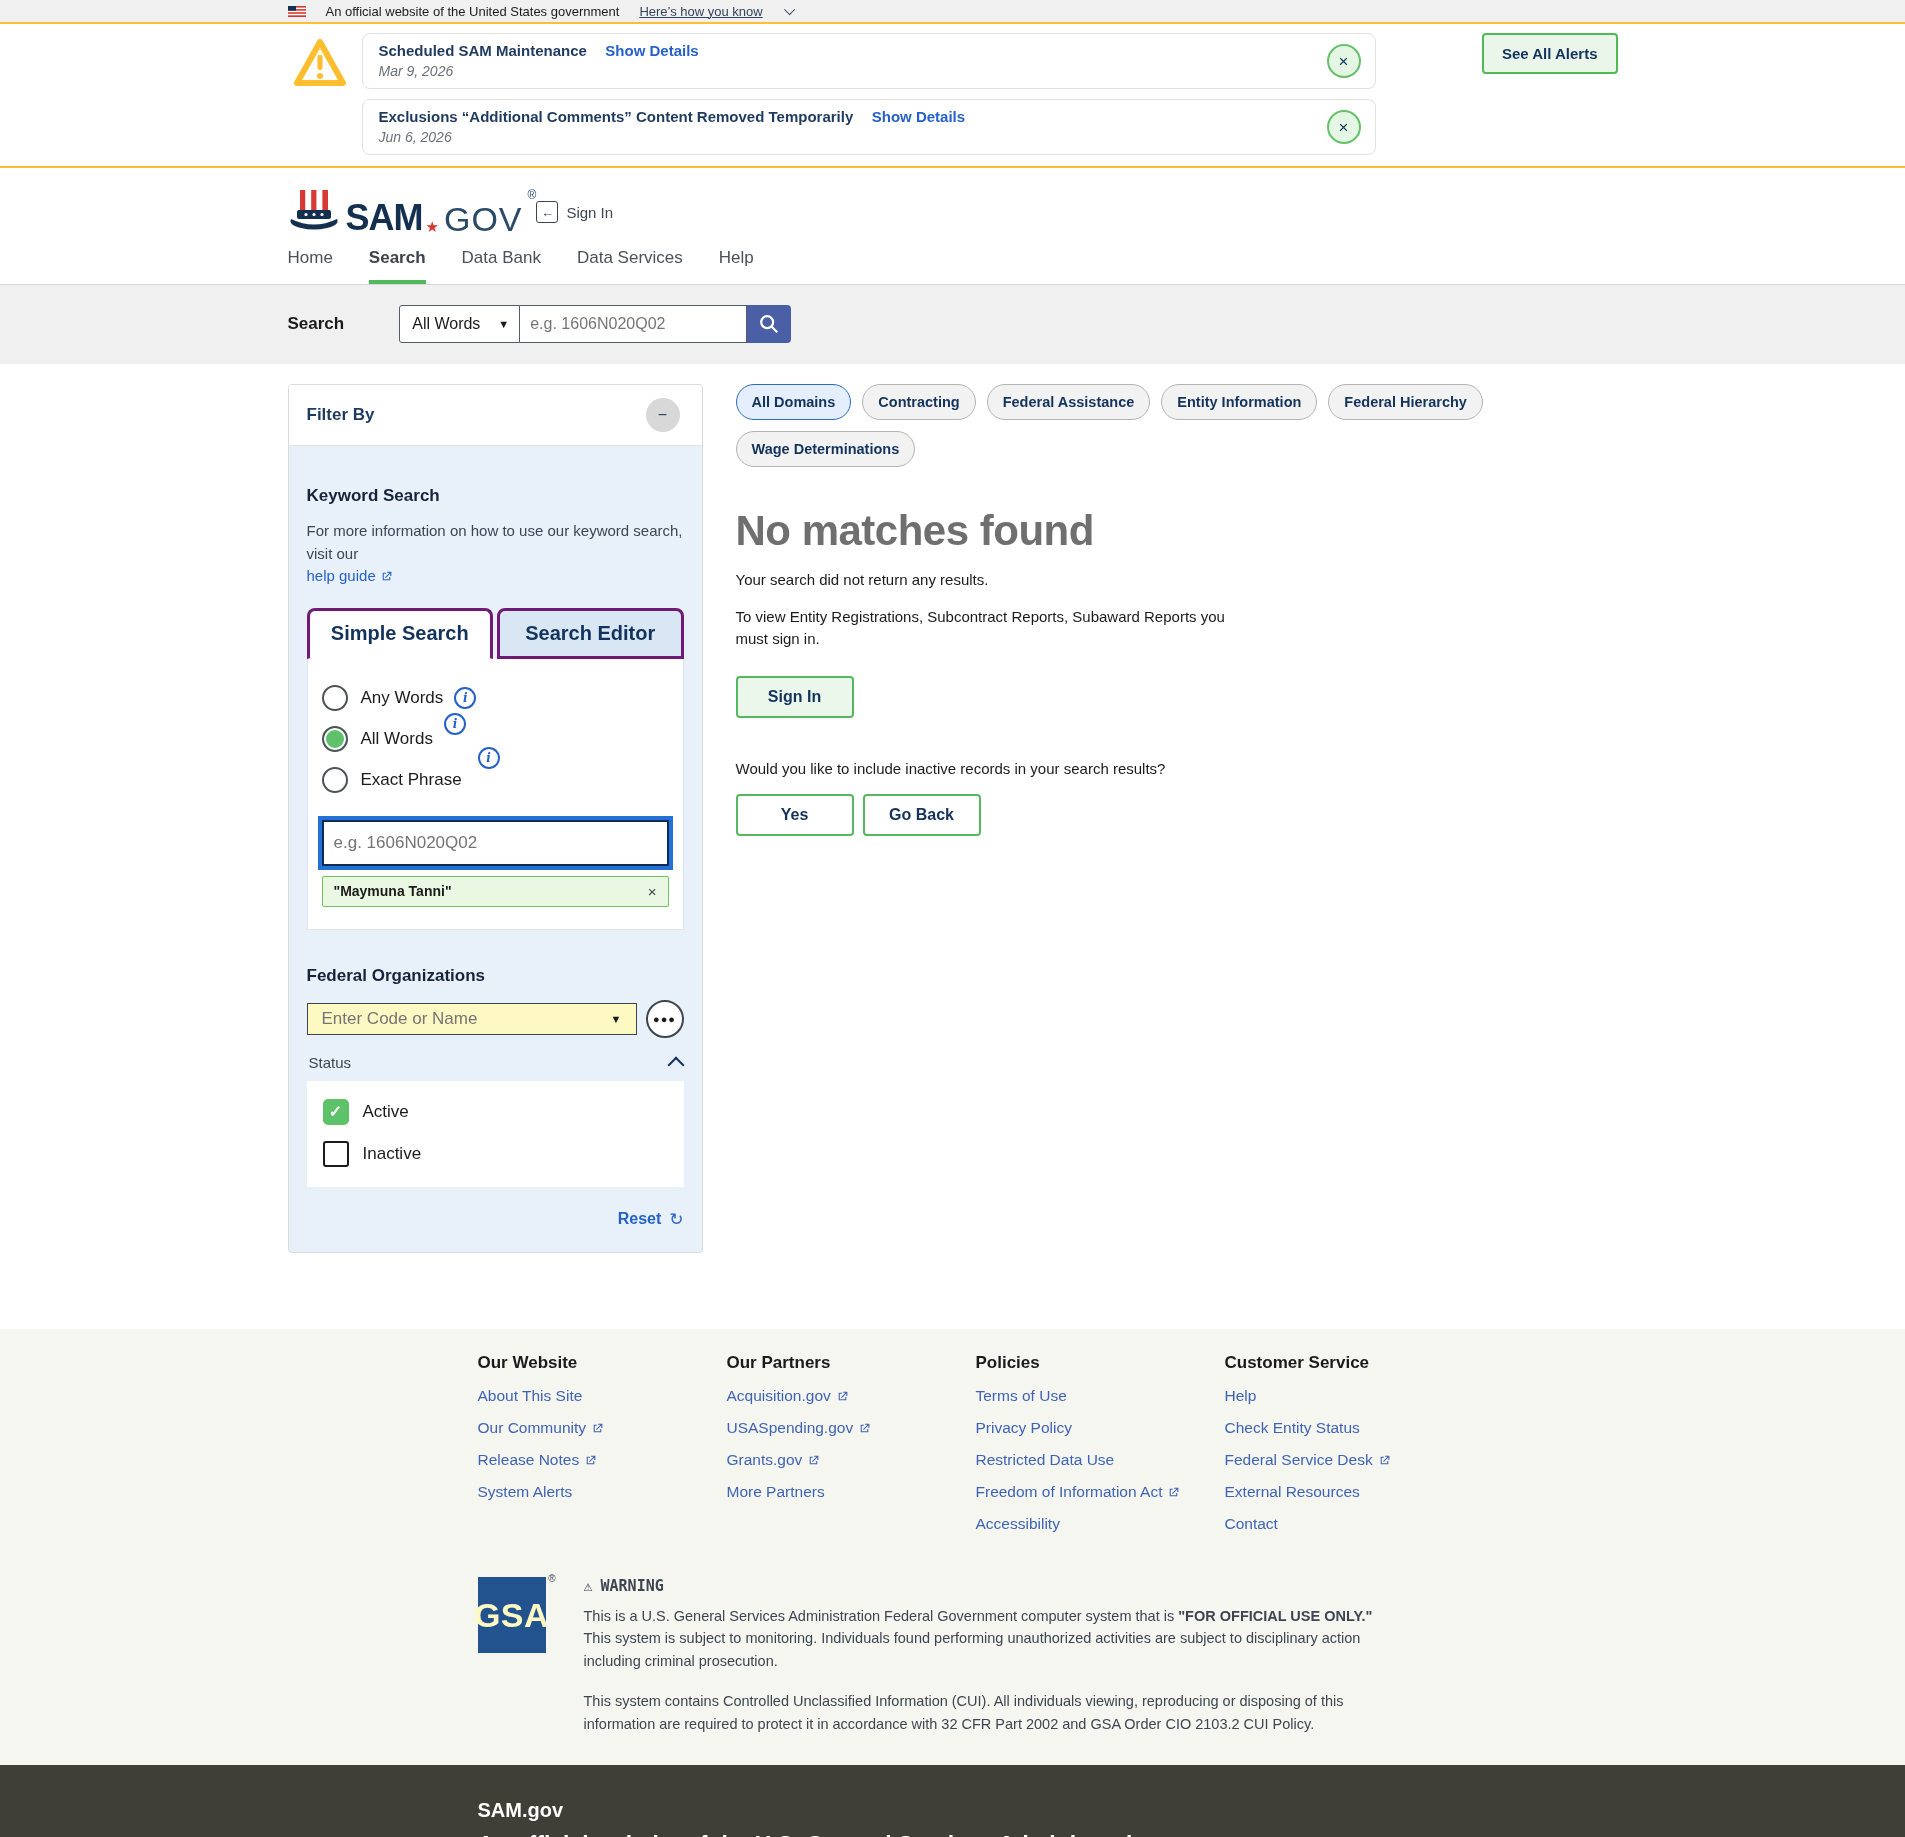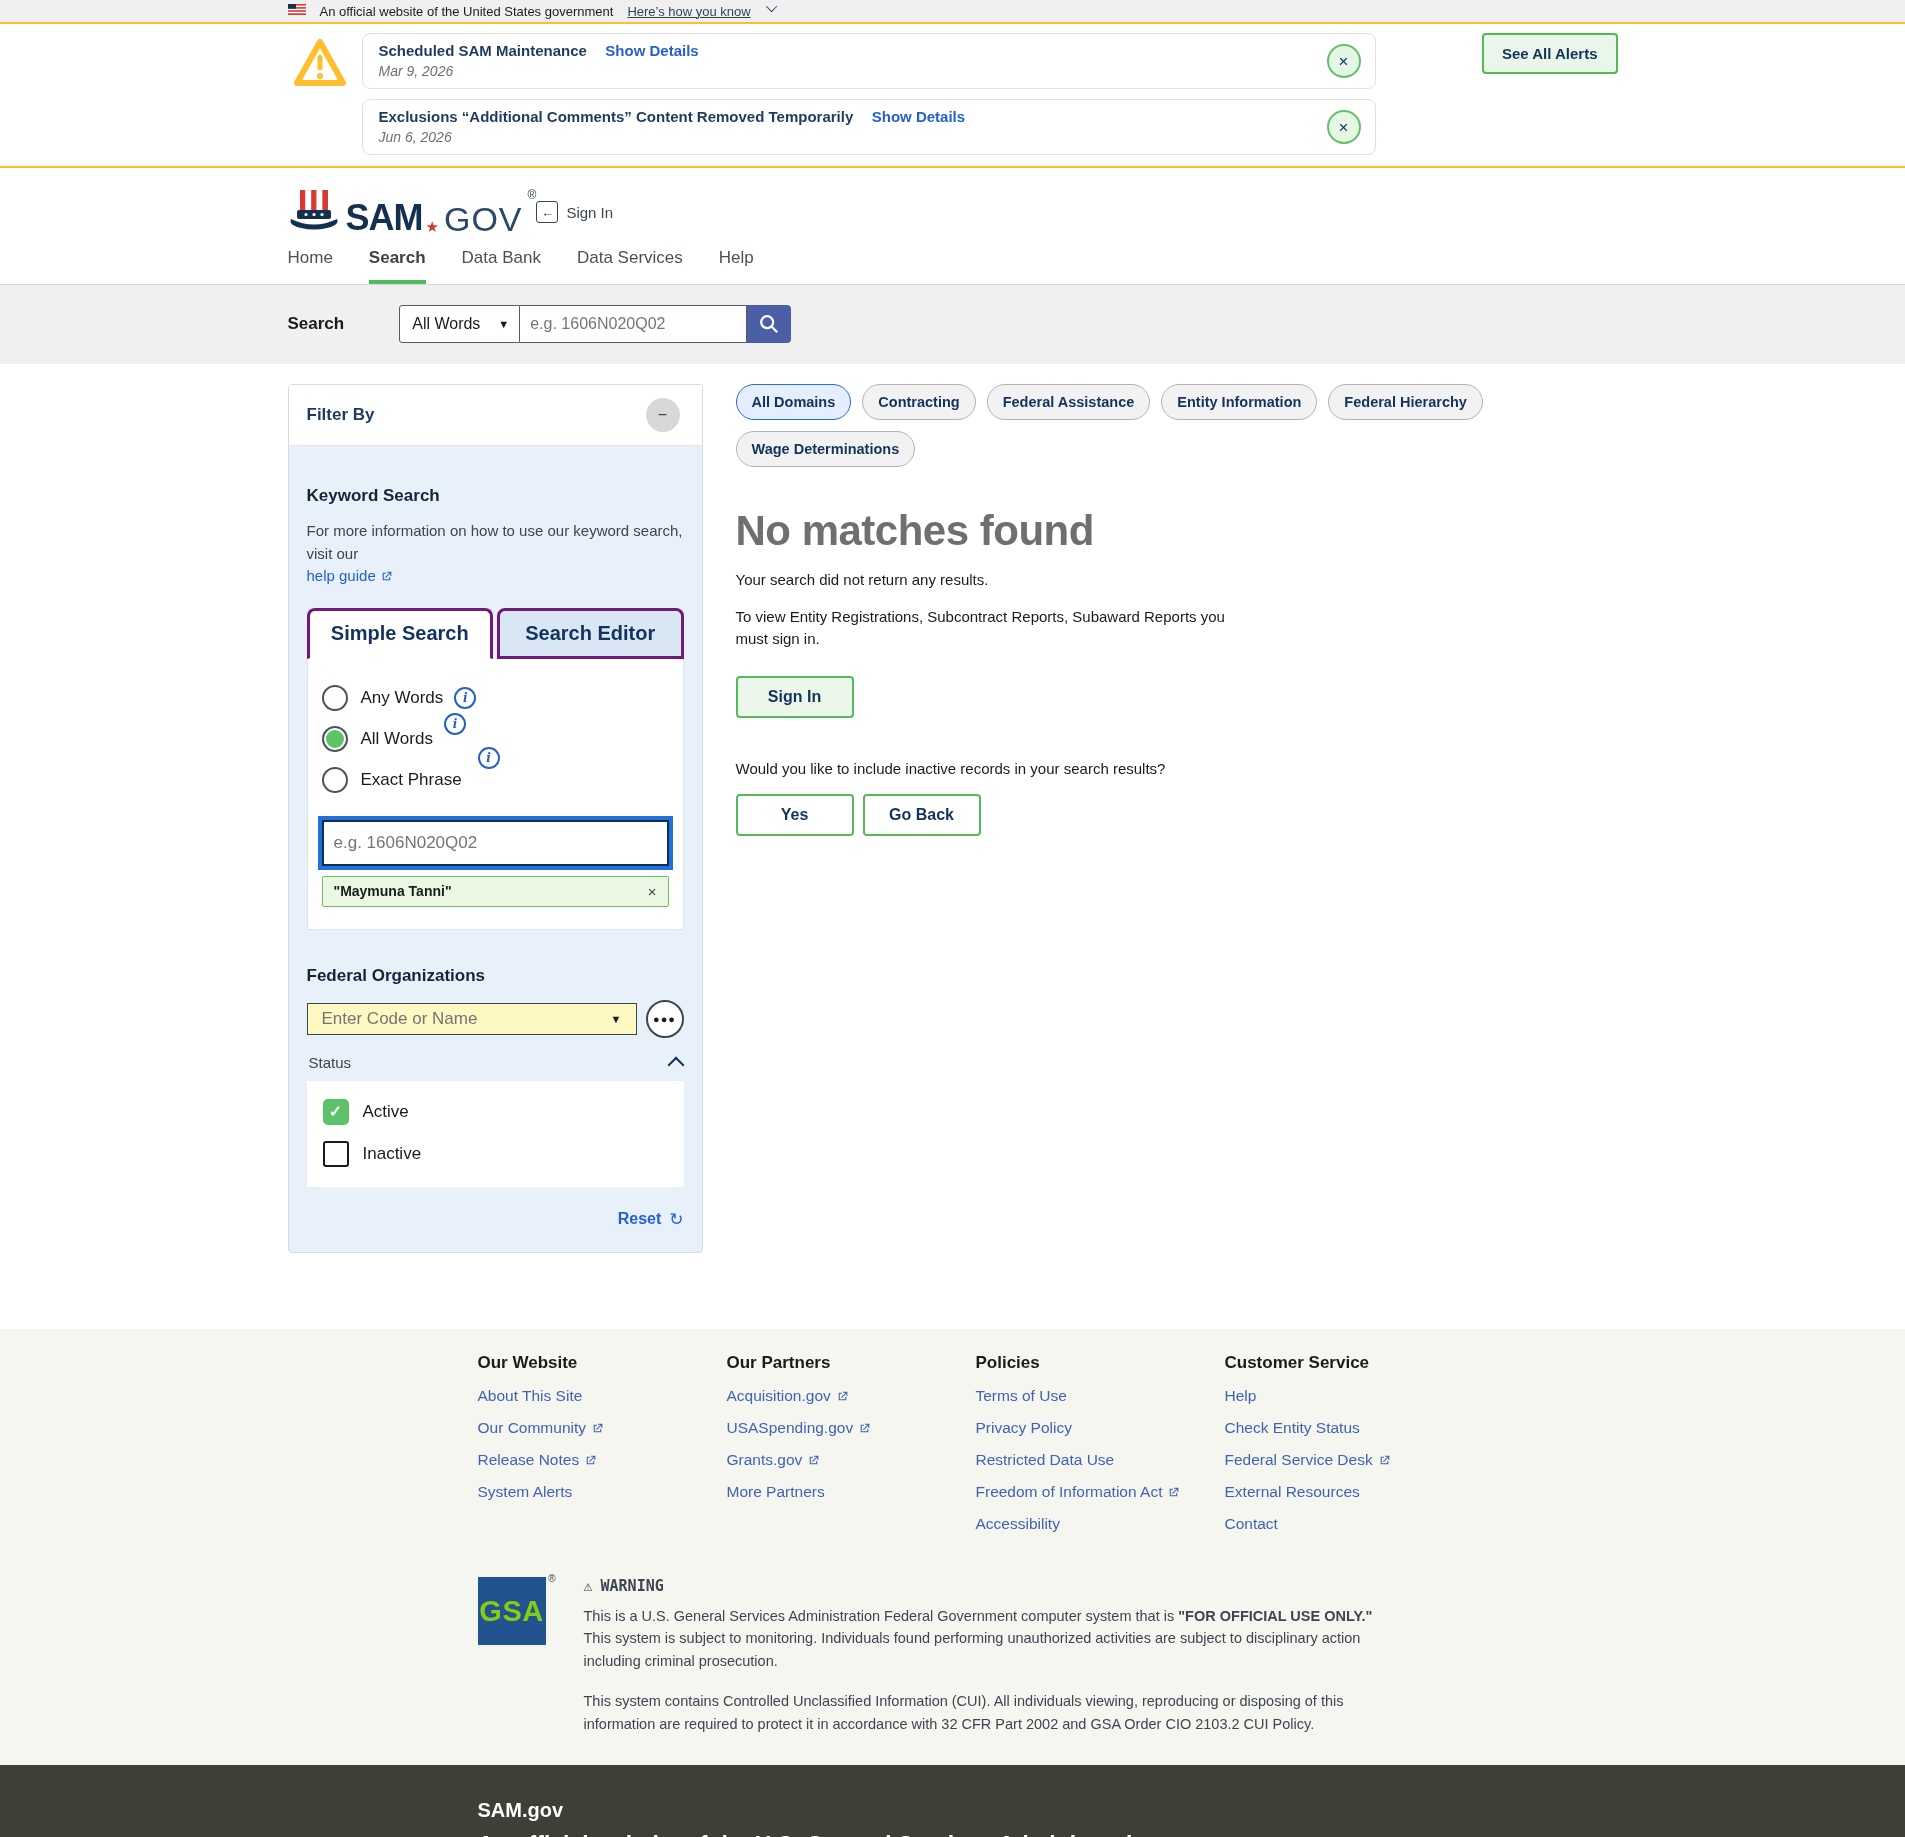--- a/index.html
+++ b/index.html
@@ -1,21 +1,21 @@
 <!DOCTYPE html>
 <html><head>
 <meta charset="utf-8">
 <style>
   html,body{margin:0;padding:0;}
   body{width:1905px;background:#fff;font-family:"Liberation Sans",sans-serif;color:#1b1b1b;}
   .container{width:1330px;margin:0 auto;}
 
   
   .gov-banner{background:#f0f0f0;height:22px;display:flex;align-items:center;font-size:13px;color:#1b1b1b;}
-  .gov-banner .container{display:flex;gap:14px;}
+  .gov-banner .container{display:flex;align-items:center;gap:20px;}
   .gov-banner a{color:#33435c;text-decoration:underline;cursor:pointer;}
   .chev-down{display:inline-block;width:7px;height:7px;border-left:1.5px solid #33435c;border-bottom:1.5px solid #33435c;transform:rotate(-45deg) translateY(-2px);margin-left:4px;}
 
   
   .alerts-band{background:#fff;border-top:2px solid #ffbe2e;border-bottom:2px solid #ffbe2e;padding:9px 0 11px;}
   .alerts-band .container{display:flex;align-items:flex-start;}
   .alert-tri{margin:4px 14px 0 4px;flex:0 0 auto;}
   .alert-cards{width:1014px;display:flex;flex-direction:column;gap:10px;}
   .alert-card{position:relative;border:1px solid #dfe1e2;border-radius:8px;padding:8px 70px 9px 16px;background:#fff;}
   .alert-title{font-weight:bold;font-size:15px;color:#1f3a5f;}
@@ -124,22 +124,22 @@
   .btn-white{background:#fff;border:2px solid #55b85e;border-radius:4px;color:#13335c;font-weight:bold;font-size:16px;
       width:118px;height:42px;cursor:pointer;font-family:inherit;}
 
   
   .footer-light{background:#f6f6f1;padding:24px 0 30px;}
   .footer-links{display:grid;grid-template-columns:repeat(4,249px);margin-left:190px;}
   .fcol-h{font-size:17px;font-weight:bold;color:#1b1b1b;margin:0 0 8px;}
   .fcol a{display:flex;align-items:center;gap:5px;color:#3f63b4;font-size:15.5px;text-decoration:none;margin-top:14px;cursor:pointer;}
   .footer-warning{display:flex;margin-left:190px;margin-top:44px;gap:38px;}
   .gsa-box{position:relative;flex:0 0 auto;}
-  .gsa-logo{width:68px;height:68px;background:#23538f;color:#84cc16;display:flex;align-items:center;justify-content:center;
-      font-size:29px;font-weight:bold;letter-spacing:0.5px;}
+  .gsa-logo{width:68px;height:76px;background:#23538f;color:#fef9c3;display:flex;align-items:center;justify-content:center;
+      font-size:34px;font-weight:bold;letter-spacing:0.5px;}
   .gsa-reg{position:absolute;top:-4px;right:-10px;font-size:10px;color:#3d4551;}
   .warn-block{max-width:790px;color:#3d4551;}
   .warn-title{font-family:"DejaVu Sans Mono",monospace;font-weight:bold;font-size:15px;display:flex;align-items:center;gap:8px;color:#3d4551;}
   .warn-p{font-size:14.5px;line-height:1.55;margin:10px 0 0;}
   .warn-p + .warn-p{margin-top:18px;}
   .footer-dark{background:#3f3e37;color:#fff;padding:34px 0 38px;}
   .fd-title{font-size:20px;font-weight:bold;margin-left:190px;}
   .fd-sub{font-size:23px;font-weight:bold;margin-left:190px;margin-top:10px;}
 </style>
 </head>

